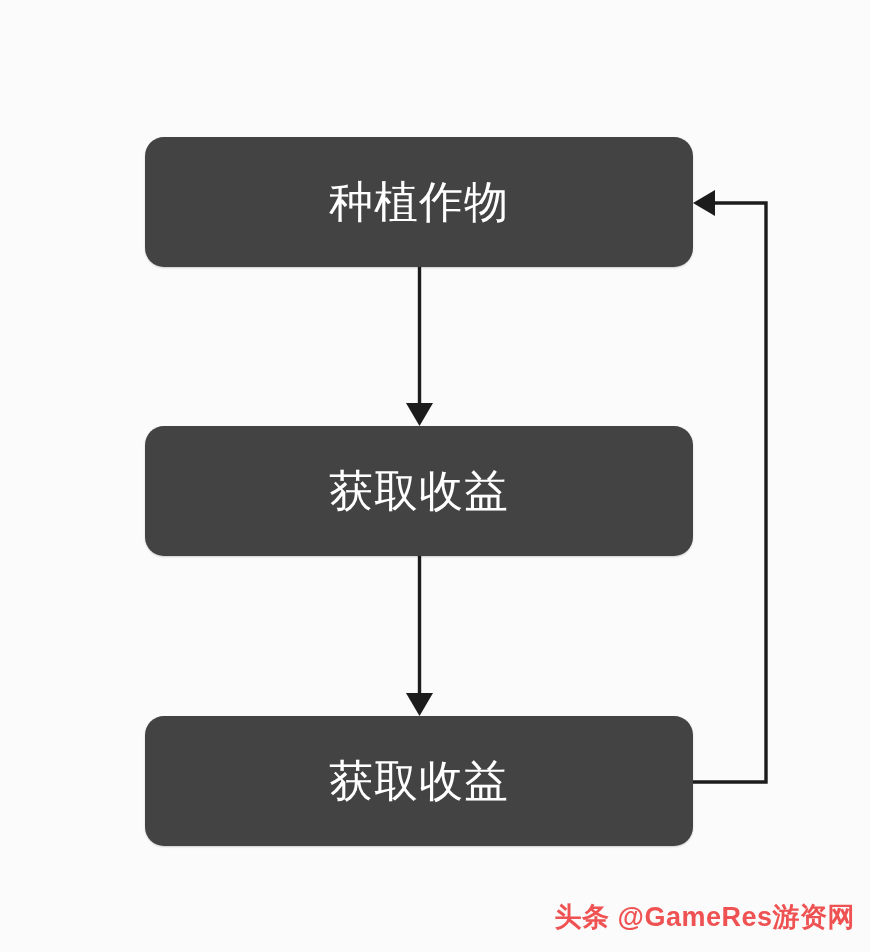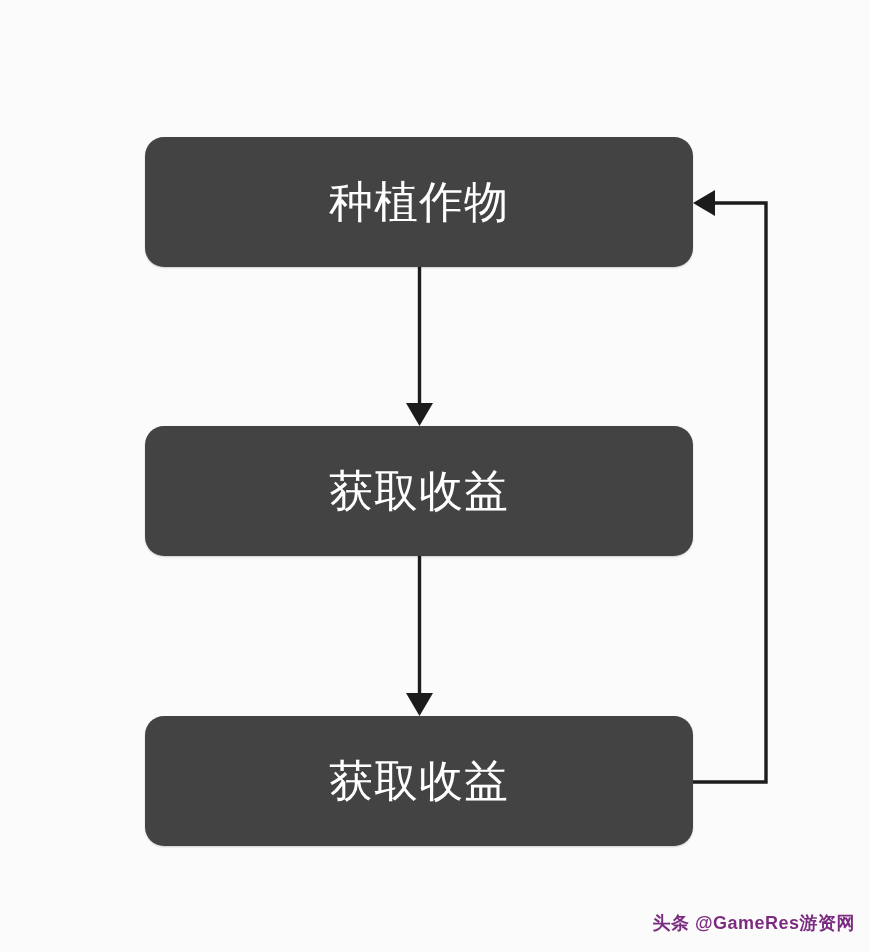--- a/index.html
+++ b/index.html
@@ -58,23 +58,23 @@
     width: 870px;
     height: 952px;
     pointer-events: none;
   }
 
   
   #watermark {
     position: absolute;
     right: 15px;
     bottom: 17px;
-    font-size: 18px;
+    font-size: 27px;
     font-weight: 700;
-    color: #701a75;
+    color: #ef4444;
     letter-spacing: 0.5px;
     white-space: nowrap;
     opacity: 0.92;
     user-select: none;
   }
 </style>
 </head>
 <body>
 
 <div id="diagram-root">

